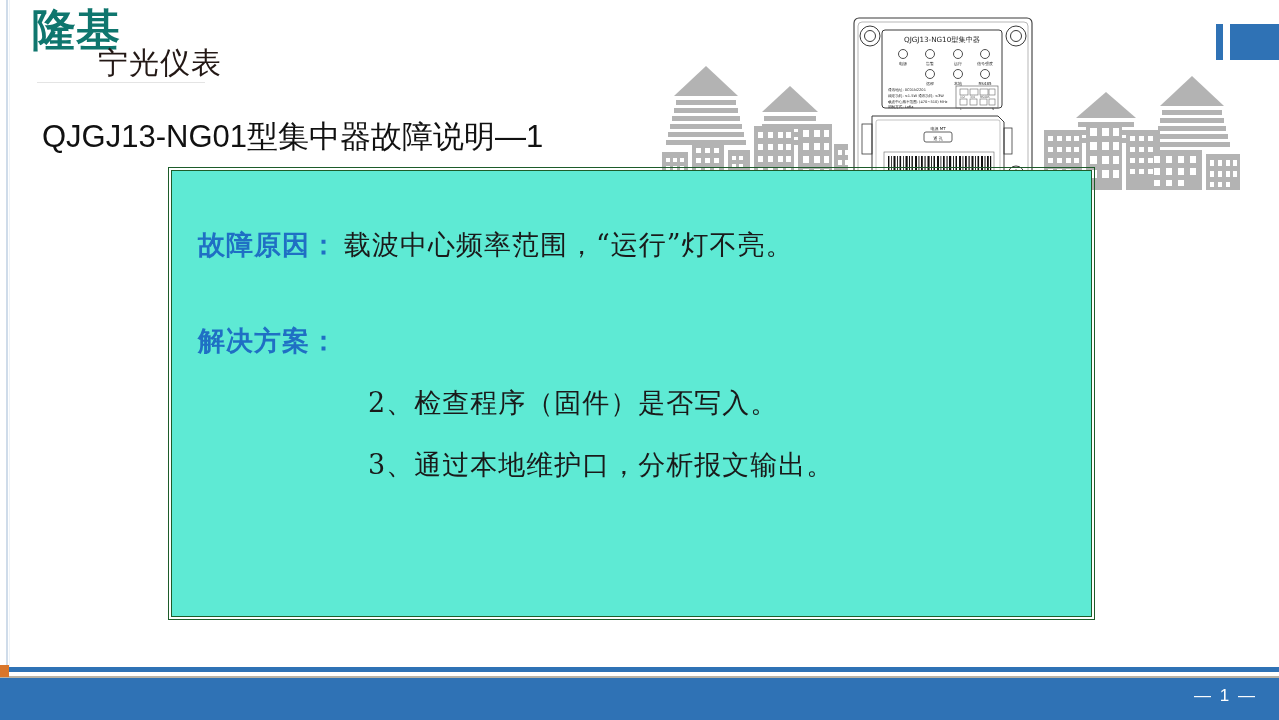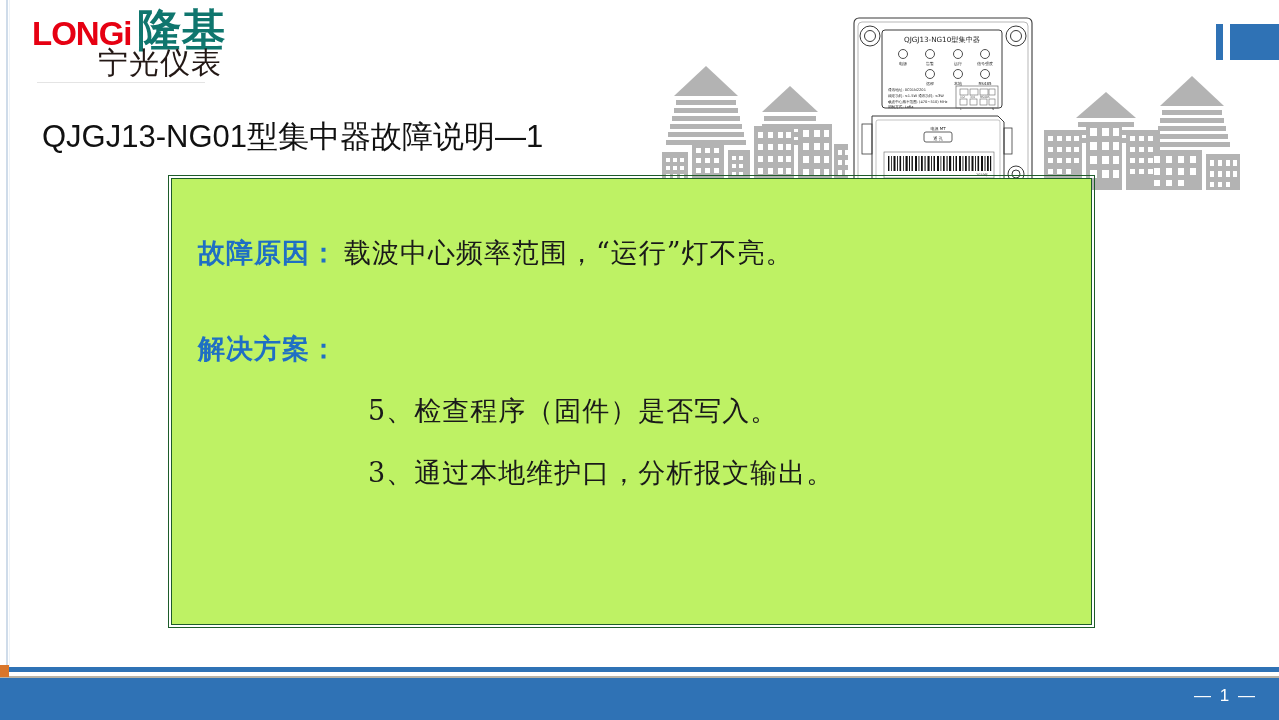--- a/index.html
+++ b/index.html
@@ -131,23 +131,22 @@
   
   .content-box {
     position: absolute;
     left: 171px;
     top: 170px;
     width: 919px;
     height: 445px;
     border: 1px solid #1d5c2a;
     outline: 1px solid #1d5c2a;
     outline-offset: 2px;
-    background: #bef264;
+    background: #5eead4;
     z-index: 4;
-    margin-top: 8px;
   }
   .content-inner {
     position: absolute;
     left: 18px;
     top: 56px;
     right: 10px;
   }
   .row {
     display: flex;
     align-items: baseline;
@@ -208,21 +207,20 @@
 </head>
 <body>
 
 <div class="slide">
 
   <div class="left-rule"></div>
   <div class="left-rule-inner"></div>
 
   <div class="logo-block">
     <div class="logo-line1">
-      <span class="logo-longi">LONGi</span>
       <span class="logo-cn1">隆基</span>
     </div>
     <div class="logo-line2">
       <span class="logo-cn2">宁光仪表</span>
     </div>
   </div>
   <div class="logo-underline"></div>
 
   <div class="slide-title">QJGJ13-NG01型集中器故障说明—1</div>
 
@@ -537,21 +535,21 @@
 
       <div class="row row-cause">
         <span class="label">故障原因：</span>
         <span class="value">载波中心频率范围，“运行”灯不亮。</span>
       </div>
 
       <div class="row row-solution">
         <span class="label">解决方案：</span>
       </div>
 
-      <div class="sol-item">5、检查程序（固件）是否写入。</div>
+      <div class="sol-item">2、检查程序（固件）是否写入。</div>
       <div class="sol-item">3、通过本地维护口，分析报文输出。</div>
 
     </div>
   </div>
 
   <div class="footer-rule-top"></div>
   <div class="footer-gap"></div>
   <div class="footer-hair"></div>
   <div class="footer-orange"></div>
   <div class="footer-band"></div>

